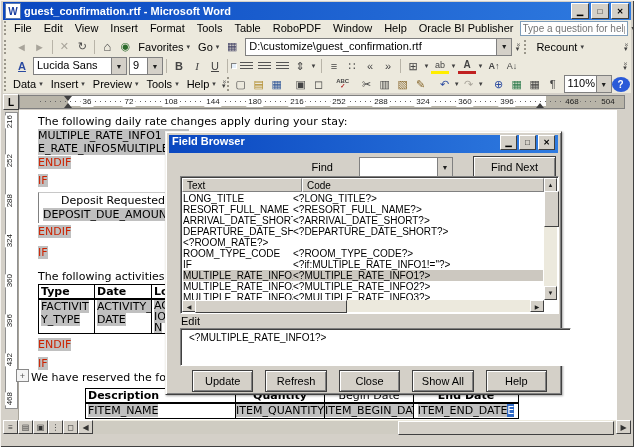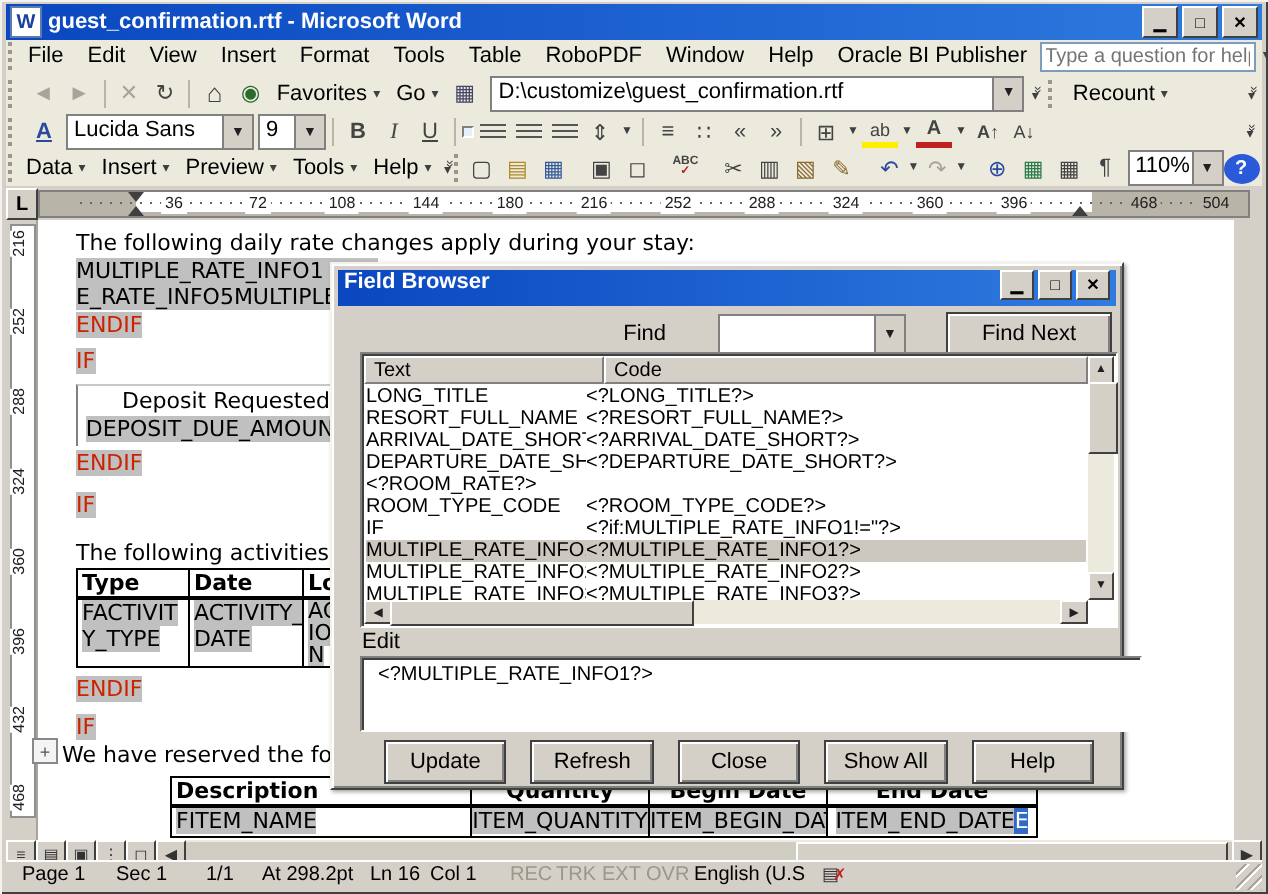--- a/index.html
+++ b/index.html
@@ -393,21 +393,21 @@
     <div class="dtable" style="left:82px;top:278px;display:flex;">
       <div style="width:151px;">
         <div class="cell" style="height:13px;font-weight:bold;padding:0 2px;">Description</div>
         <div class="cell" style="height:14px;padding:0 2px;"><span class="fld">FITEM_NAME</span></div>
       </div>
       <div style="width:90px;margin-left:-1px;">
         <div class="cell" style="height:13px;font-weight:bold;text-align:center;">Quantity</div>
         <div class="cell" style="height:14px;text-align:center;"><span class="fld">ITEM_QUANTITY</span></div>
       </div>
       <div style="width:90px;margin-left:-1px;">
-        <div class="cell" style="height:13px;font-weight:bold;text-align:center;">Begin Date</div>
+        <div class="cell" style="height:13px;font-weight:normal;text-align:center;">Begin Date</div>
         <div class="cell" style="height:14px;text-align:center;"><span class="fld">ITEM_BEGIN_DATE</span></div>
       </div>
       <div style="width:106px;margin-left:-1px;">
         <div class="cell" style="height:13px;font-weight:bold;text-align:center;">End Date</div>
         <div class="cell" style="height:14px;text-align:center;"><span class="fld">ITEM_END_DATE</span><span style="background:#316ac5;color:#fff;">E</span></div>
       </div>
     </div>
 
     <div class="dialog">
       <div class="dlg-title">
@@ -503,29 +503,14 @@
     <span class="viewbtn">▣</span>
     <span class="viewbtn">⋮</span>
     <span class="viewbtn">◻</span>
     <span class="viewbtn">◀</span>
     <span class="htrack">
       <span class="hthumb"></span>
     </span>
     <span class="viewbtn">▶</span>
   </div>
 
-  <div class="statusbar">
-    <span class="st" style="left:8px;">Page 1</span>
-    <span class="st" style="left:55px;">Sec 1</span>
-    <span class="st" style="left:100px;">1/1</span>
-    <span class="st" style="left:128px;">At 298.2pt</span>
-    <span class="st" style="left:182px;">Ln 16</span>
-    <span class="st" style="left:212px;">Col 1</span>
-    <span class="st dim" style="left:252px;">REC</span>
-    <span class="st dim" style="left:275px;">TRK</span>
-    <span class="st dim" style="left:298px;">EXT</span>
-    <span class="st dim" style="left:320px;">OVR</span>
-    <span class="st" style="left:344px;">English (U.S</span>
-    <span class="st i-booksp" style="left:408px;"></span>
-    <span class="rgrip"></span>
-  </div>
 
 </div>
 
 </body></html>

